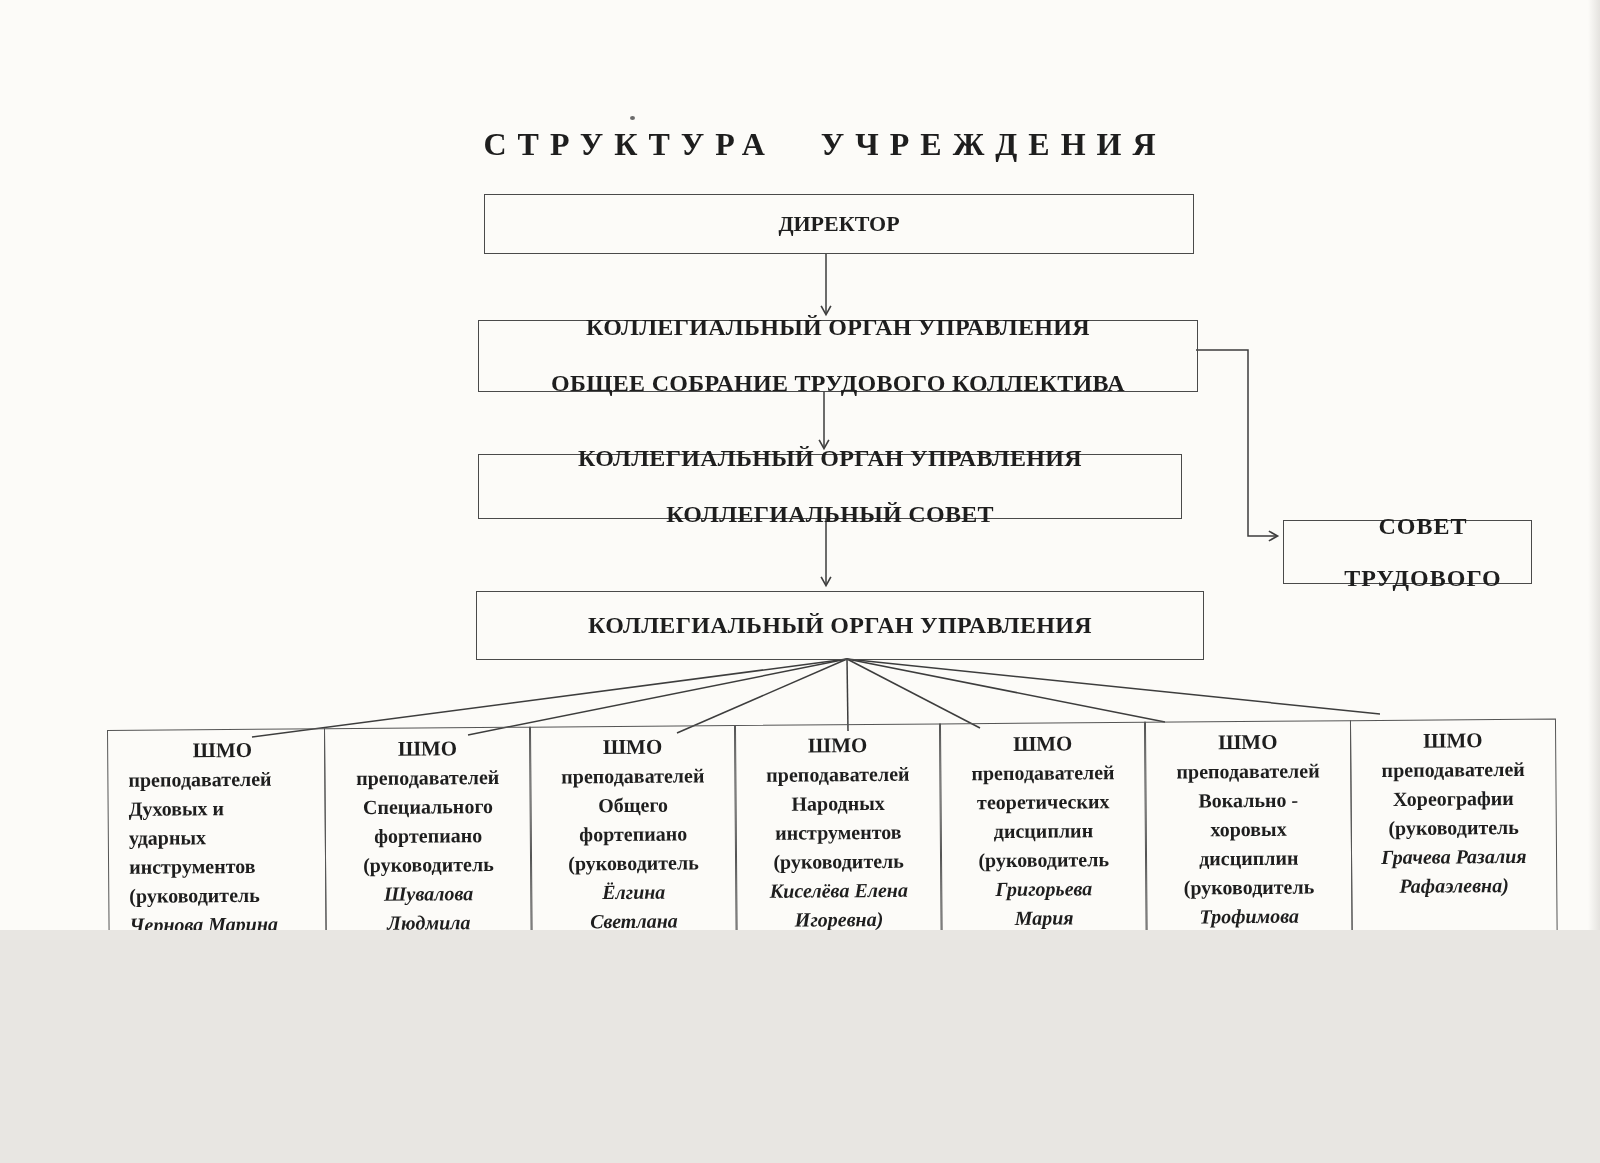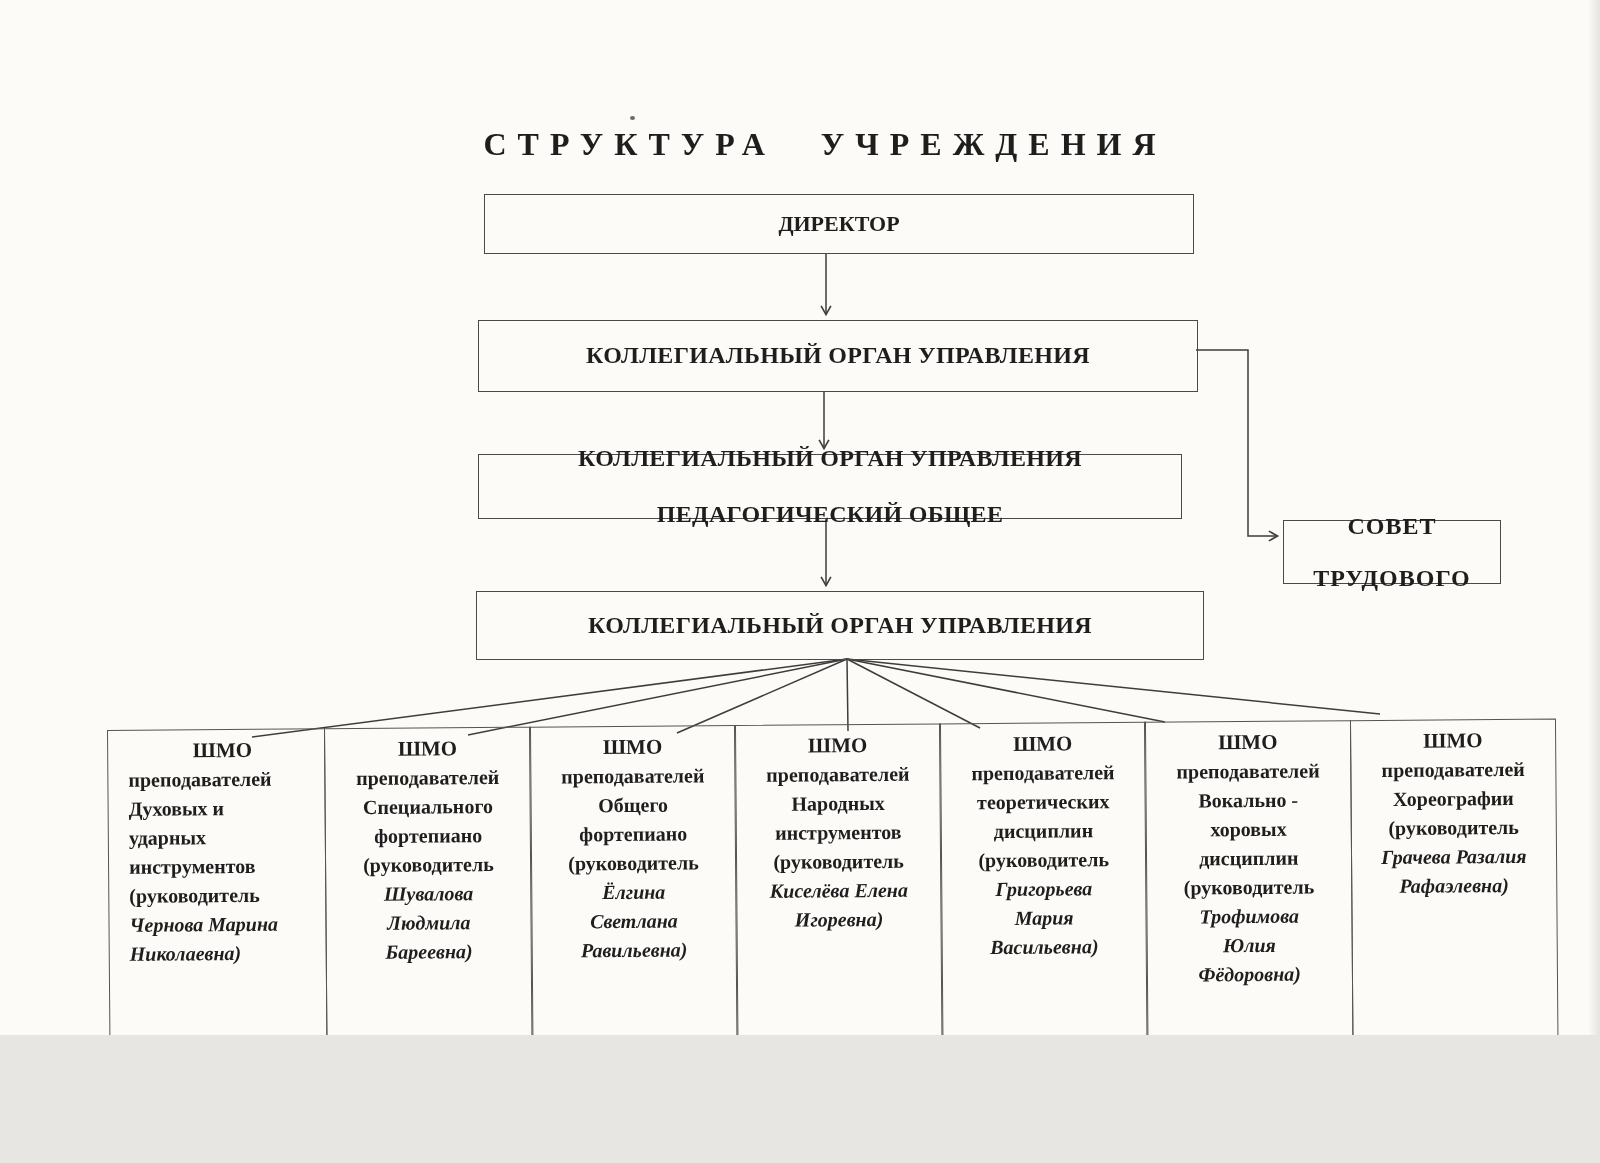--- a/index.html
+++ b/index.html
@@ -1,17 +1,17 @@
 <!DOCTYPE html>
 <html lang="ru" style="--paper: #fcfbf8; --ink: #1e1e1e; --border: #4a4a4a; --line: #3d3d3d;"><head>
 <meta charset="utf-8">
 <style>
   html,body{margin:0;padding:0;background:#e8e6e2;}
   .sheet{
-    position:relative;width:1600px;height:1035px;overflow:hidden;
+    position:relative;width:1600px;height:930px;overflow:hidden;
     background:var(--paper,#fcfbf8);
     font-family:"Liberation Serif","DejaVu Serif",serif;
     color:var(--ink,#1e1e1e);
   }
   .scan-edge-right{position:absolute;top:0;right:0;width:12px;height:100%;
     background:linear-gradient(90deg,rgba(0,0,0,0) 0%,rgba(120,115,108,.18) 100%);}
   .scan-streak{position:absolute;left:40px;top:1125px;width:1500px;height:3px;
     background:rgba(140,135,128,.14);}
   .scan-speck{position:absolute;background:#6a6a6a;border-radius:50%;}
   .speck-title{left:630px;top:116px;width:5px;height:4px;}
@@ -25,21 +25,21 @@
   .obox{
     position:absolute;border:1.6px solid var(--border,#4a4a4a);
     display:flex;flex-direction:column;justify-content:center;
     text-align:center;font-weight:bold;background:transparent;gap:24px;
   }
   .obox .l1,.obox .l2{display:block;}
   #box-director{left:484px;top:194px;width:708px;height:58px;font-size:22px;line-height:1.25;}
   #box-assembly{left:478px;top:320px;width:718px;height:70px;font-size:24px;line-height:1.33;letter-spacing:.3px;}
   #box-pedagogical{left:478px;top:454px;width:702px;height:63px;font-size:24px;line-height:1.3;letter-spacing:.3px;}
   #box-methodical{left:476px;top:591px;width:726px;height:67px;font-size:24px;line-height:1.32;letter-spacing:.3px;}
-  #box-parents{left:1283px;top:520px;width:216px;height:62px;font-size:24px;line-height:1.18;letter-spacing:1px;}
+  #box-parents{left:1283px;top:520px;width:216px;height:62px;font-size:24px;line-height:1.18;letter-spacing:1px;padding-left:31px;}
 
   .shmo-row{
     position:absolute;left:107px;top:730px;width:1449px;height:385px;
     display:flex;transform-origin:0 0;transform:rotate(-0.45deg);
   }
   .shmo-box{
     flex:1 1 0;border:1.4px solid #555;margin-left:-1.4px;
     padding:5px 8px 0;box-sizing:border-box;
     font-size:20px;line-height:1.45;font-weight:bold;text-align:center;
   }
@@ -81,25 +81,26 @@
   </svg>
 
   <div class="chart-title">СТРУКТУРА УЧРЕЖДЕНИЯ</div>
 
   <div class="obox" id="box-director">
     <span class="l1">ДИРЕКТОР</span>
   </div>
 
   <div class="obox" id="box-assembly">
     <span class="l1">КОЛЛЕГИАЛЬНЫЙ ОРГАН УПРАВЛЕНИЯ</span>
+    <span class="l2">ОБЩЕЕ СОБРАНИЕ ТРУДОВОГО КОЛЛЕКТИВА</span>
   </div>
 
   <div class="obox" id="box-pedagogical">
     <span class="l1">КОЛЛЕГИАЛЬНЫЙ ОРГАН УПРАВЛЕНИЯ</span>
-    <span class="l2">ПЕДАГОГИЧЕСКИЙ ОБЩЕЕ</span>
+    <span class="l2">КОЛЛЕГИАЛЬНЫЙ СОВЕТ</span>
   </div>
 
   <div class="obox" id="box-methodical">
     <span class="l1">КОЛЛЕГИАЛЬНЫЙ ОРГАН УПРАВЛЕНИЯ</span>
   </div>
 
   <div class="obox" id="box-parents">
     <span class="l1">СОВЕТ</span>
     <span class="l2">ТРУДОВОГО</span>
   </div>

